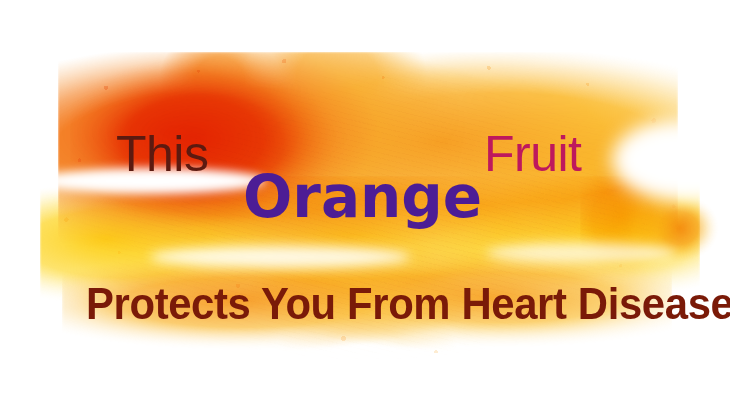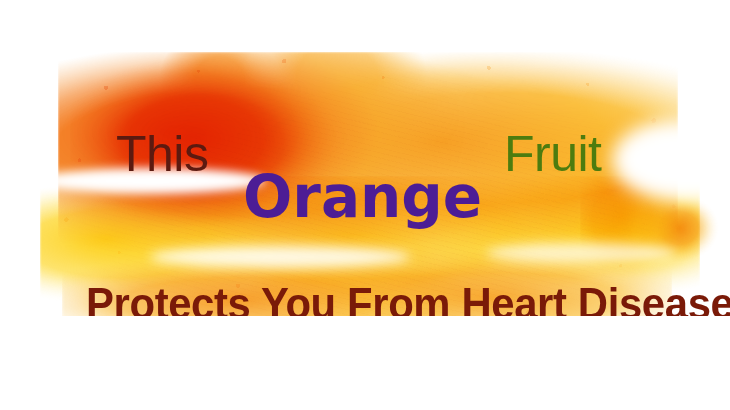--- a/index.html
+++ b/index.html
@@ -10,21 +10,21 @@
   body {
     width: 730px;
     height: 410px;
     overflow: hidden;
     font-family: "Liberation Sans", sans-serif;
   }
 
   #poster {
     position: relative;
     width: 730px;
-    height: 316px;
+    height: 410px;
     background: #ffffff;
     overflow: hidden;
   }
 
   
   #wash-layer {
     position: absolute;
     inset: 0;
     overflow: hidden;
   }
@@ -248,19 +248,19 @@
     <div class="wash wash-grain"></div>
 
     <div class="wash-break break-1"></div>
     <div class="wash-break break-2"></div>
     <div class="wash-break break-3"></div>
     <div class="wash-break break-4"></div>
   </div>
 
   <div class="txt" id="word-this" style="color: rgb(92, 26, 16);">This</div>
 
-  <div class="txt" id="word-fruit" style="color: #4d7c0f; margin-left: 20px;">Fruit</div>
+  <div class="txt" id="word-fruit" style="color: #be185d;">Fruit</div>
 
   <div class="txt" id="word-orange" style="color: #4c1d95;">Orange</div>
 
   <div class="txt" id="headline" style="color: rgb(122, 26, 8);">Protects You From Heart Disease</div>
 
 </div>
 
 </body></html>

